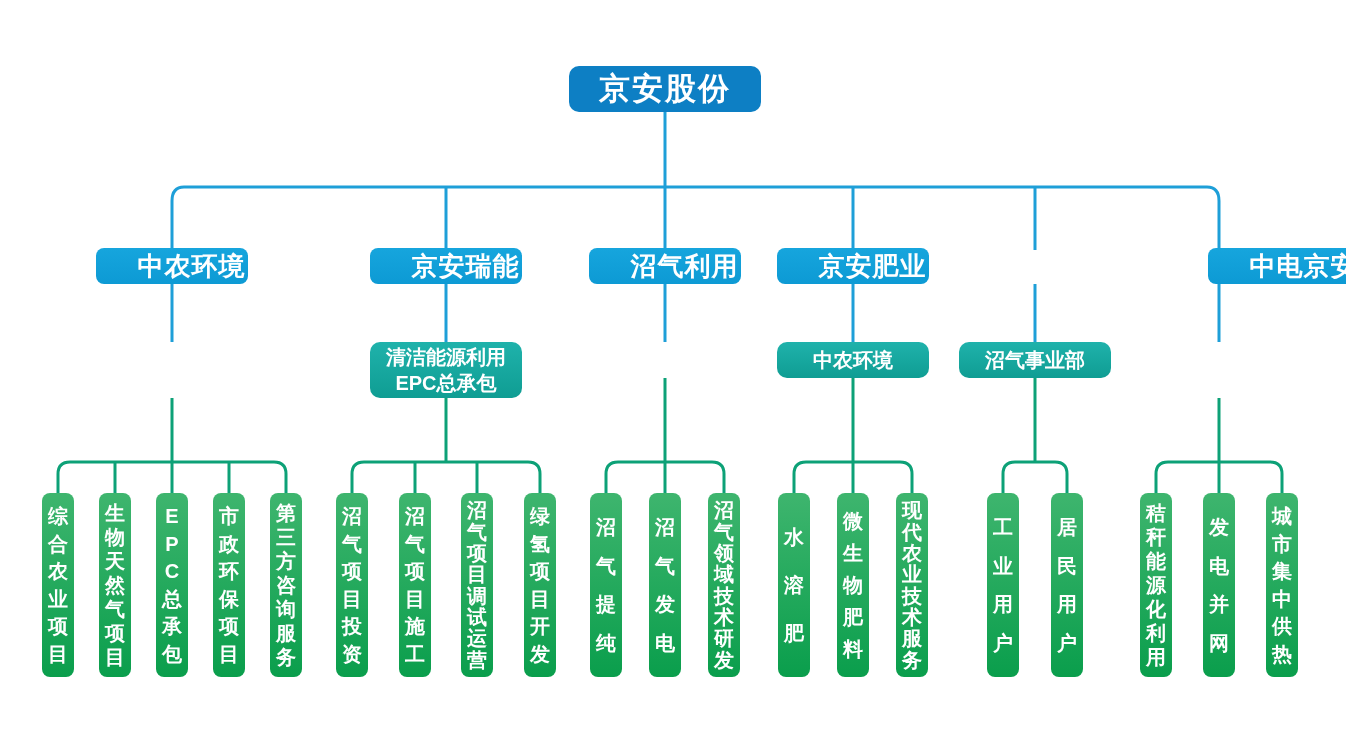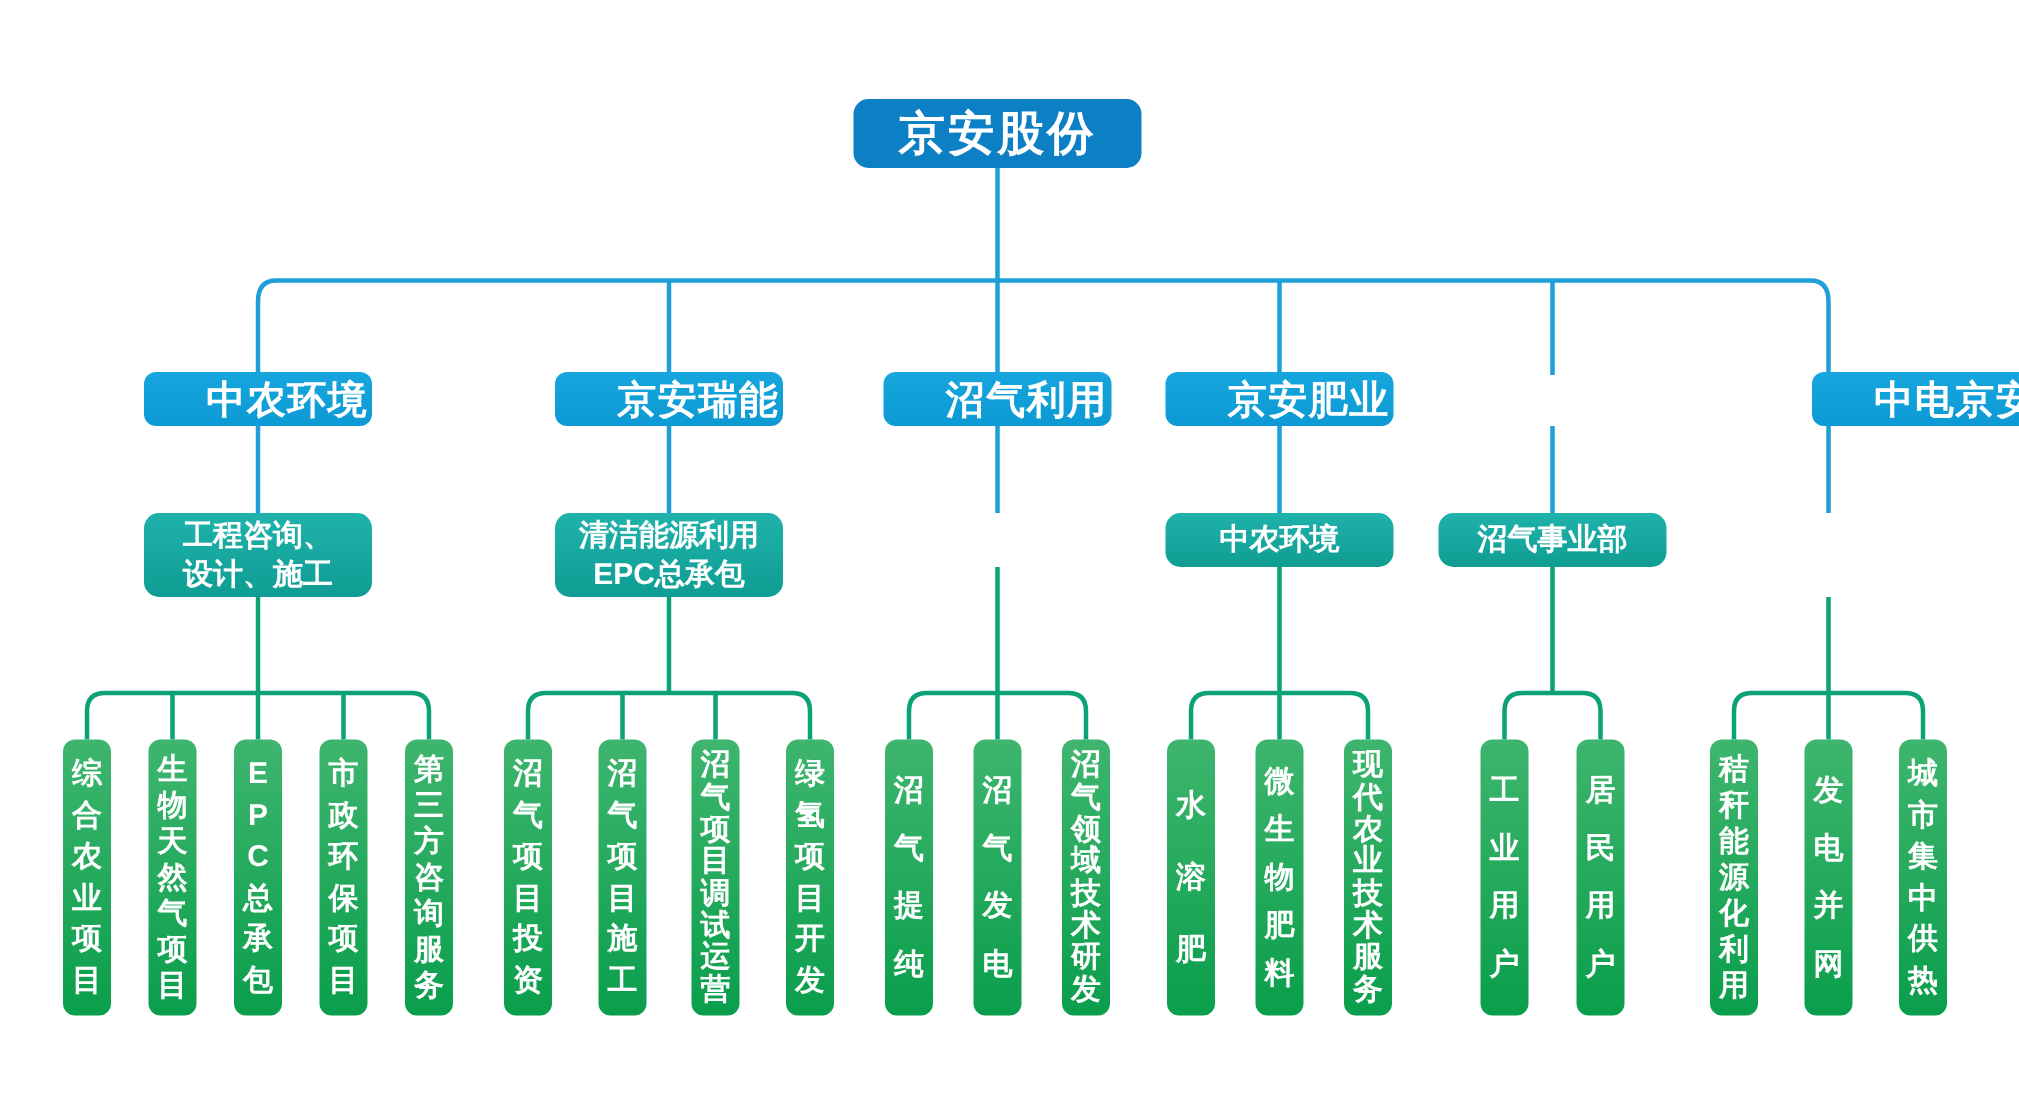--- a/index.html
+++ b/index.html
@@ -65,24 +65,20 @@
   </svg>
 
   <div class="node box-root">京安股份</div>
 
   <div class="node lv2" style="left:96px">中农环境</div>
   <div class="node lv2" style="left:370px">京安瑞能</div>
   <div class="node lv2" style="left:589px">沼气利用</div>
   <div class="node lv2" style="left:777px">京安肥业</div>
   <div class="node lv2" style="left:1208px">中电京安</div>
 
-  <div class="node lv3 h2" style="left:96px">
-    <span class="lv3-line">工程咨询、</span>
-    <span class="lv3-line">设计、施工</span>
-  </div>
   <div class="node lv3 h2" style="left:370px">
     <span class="lv3-line">清洁能源利用</span>
     <span class="lv3-line">EPC总承包</span>
   </div>
   <div class="node lv3 h1" style="left:777px">
     <span class="lv3-line">中农环境</span>
   </div>
   <div class="node lv3 h1" style="left:959px">
     <span class="lv3-line">沼气事业部</span>
   </div>

